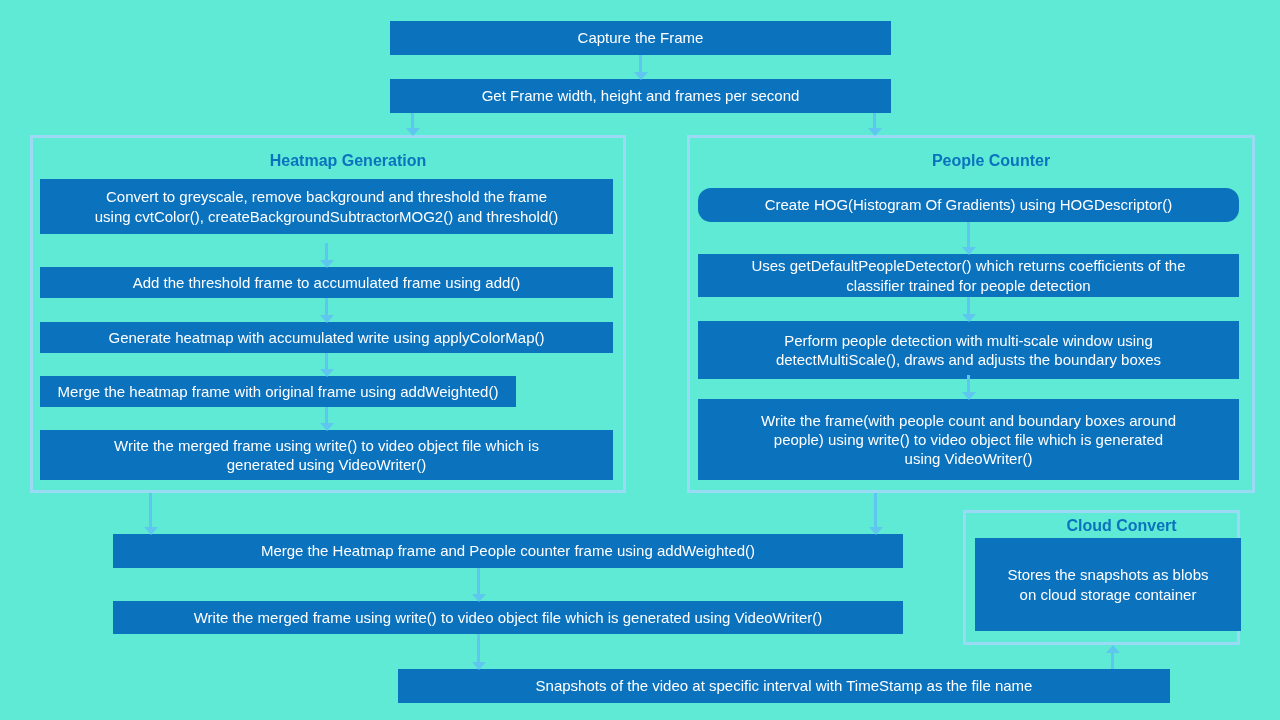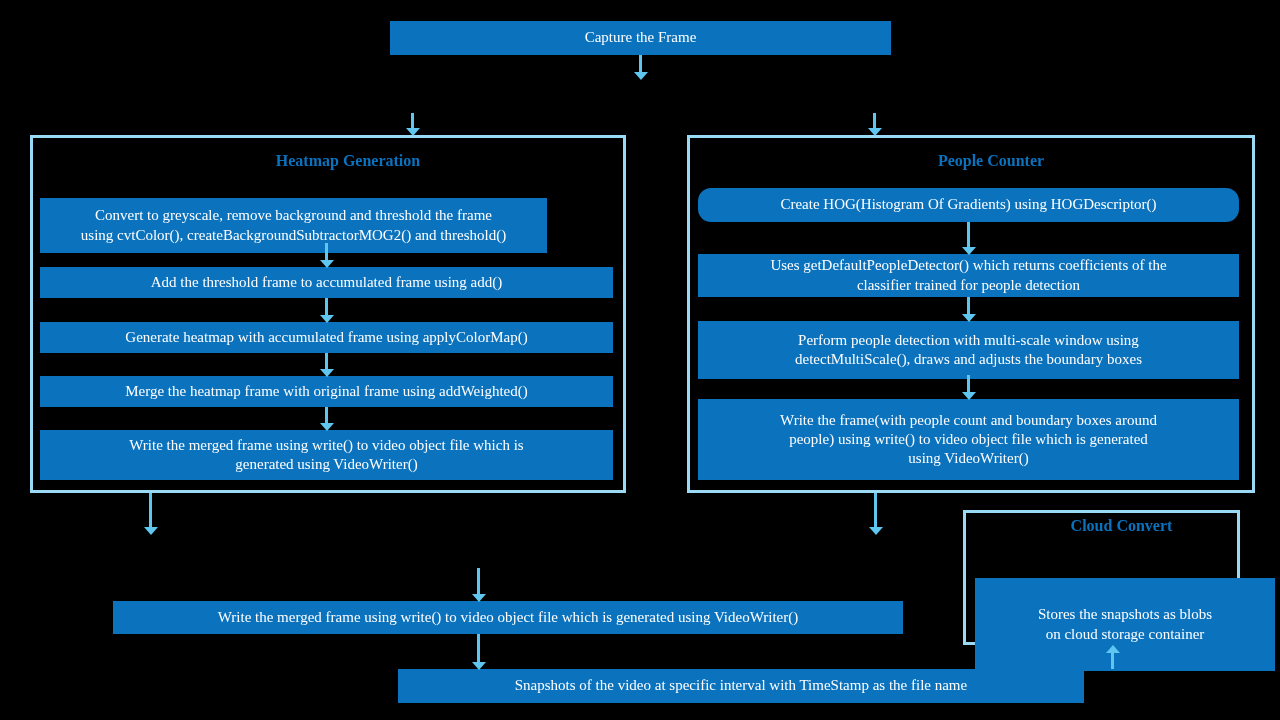--- a/index.html
+++ b/index.html
@@ -1,18 +1,18 @@
 <!DOCTYPE html>
 <html style="--blue: #0B72BE; --nodeText: #FFFFFF; --groupBorder: #9BDAF5; --arrow: #5FC6F0;"><head>
 <meta charset="utf-8">
 <style>
   html,body { margin:0; padding:0; background:#fff; }
   .canvas {
-    position:relative; width:1280px; height:720px; background:#000000;
-    font-family:Liberation Serif, serif; overflow:hidden;
+    position:relative; width:1280px; height:720px; background:#5eead4;
+    font-family:Liberation Sans, sans-serif; overflow:hidden;
   }
   .node {
     position:absolute; background:var(--blue); color:var(--nodeText);
     display:flex; align-items:center; justify-content:center;
     text-align:center; font-size:15px; line-height:1.28;
     white-space:pre-line; padding:0 10px; box-sizing:border-box;
   }
   .group {
     position:absolute; border:3px solid var(--groupBorder);
     box-sizing:border-box; background:transparent;
@@ -30,51 +30,53 @@
     content:""; position:absolute; bottom:100%; left:50%; margin-left:-7px;
     border:7px solid transparent; border-bottom:8px solid var(--arrow); border-top:none;
   }
 </style>
 </head>
 <body style="background: rgb(255, 255, 255);">
 
 <div class="canvas">
 
   <div class="node" style="left:390px; top:21px; width:501px; height:34px;">Capture the Frame</div>
+  <div class="node" style="left:390px; top:79px; width:501px; height:34px;">Get Frame width, height and frames per second</div>
 
   <div class="group" style="left:30px; top:135px; width:596px; height:358px;">
     <div class="group-title" style="top:14px;">Heatmap Generation</div>
   </div>
-  <div class="node" style="left:40px; top:198px; width:507px; height:55px;">Convert to greyscale, remove background and threshold the frame
+  <div class="node" style="left:40px; top:179px; width:573px; height:55px;">Convert to greyscale, remove background and threshold the frame
 using cvtColor(), createBackgroundSubtractorMOG2() and threshold()</div>
   <div class="node" style="left:40px; top:267px; width:573px; height:31px;">Add the threshold frame to accumulated frame using add()</div>
-  <div class="node" style="left:40px; top:322px; width:573px; height:31px;">Generate heatmap with accumulated frame using applyColorMap()</div>
-  <div class="node" style="left:40px; top:376px; width:573px; height:31px;">Merge the heatmap frame with original frame using addWeighted()</div>
+  <div class="node" style="left:40px; top:322px; width:573px; height:31px;">Generate heatmap with accumulated write using applyColorMap()</div>
+  <div class="node" style="left:40px; top:376px; width:476px; height:31px;">Merge the heatmap frame with original frame using addWeighted()</div>
   <div class="node" style="left:40px; top:430px; width:573px; height:50px;">Write the merged frame using write() to video object file which is
 generated using VideoWriter()</div>
 
   <div class="group" style="left:687px; top:135px; width:568px; height:358px;">
     <div class="group-title" style="top:14px;">People Counter</div>
   </div>
   <div class="node" style="left:698px; top:188px; width:541px; height:34px;border-radius:13px;">Create HOG(Histogram Of Gradients) using HOGDescriptor()</div>
   <div class="node" style="left:698px; top:254px; width:541px; height:43px;">Uses  getDefaultPeopleDetector() which returns coefficients of the
 classifier trained for people detection</div>
   <div class="node" style="left:698px; top:321px; width:541px; height:58px;">Perform people detection with multi-scale window using
 detectMultiScale(),  draws and adjusts the  boundary boxes</div>
   <div class="node" style="left:698px; top:399px; width:541px; height:81px;">Write the frame(with people count and boundary boxes around
 people) using write() to video object file which is generated
 using VideoWriter()</div>
 
+  <div class="node" style="left:113px; top:534px; width:790px; height:34px;">Merge the Heatmap frame and People counter frame using addWeighted()</div>
   <div class="node" style="left:113px; top:601px; width:790px; height:33px;">Write the merged frame using write() to video object file which is generated using VideoWriter()</div>
-  <div class="node" style="left:398px; top:669px; width:686px; height:34px;">Snapshots of the video at specific interval with TimeStamp as the file name</div>
+  <div class="node" style="left:398px; top:669px; width:772px; height:34px;">Snapshots of the video at specific interval with TimeStamp as the file name</div>
 
   <div class="group" style="left:963px; top:510px; width:277px; height:135px;">
     <div class="group-title" style="top:4px;">Cloud Convert</div>
   </div>
-  <div class="node" style="left:975px; top:538px; width:300px; height:93px;margin-top:40px;">Stores the snapshots as blobs
+  <div class="node" style="left:975px; top:538px; width:266px; height:93px;">Stores the snapshots as blobs
 on cloud storage container</div>
 
   <div class="arrow down" style="left:639px; top:55px;  height:17px;"></div>
   <div class="arrow down" style="left:411px; top:113px; height:15px;"></div>
   <div class="arrow down" style="left:873px; top:113px; height:15px;"></div>
 
   <div class="arrow down" style="left:325px; top:243px; height:17px;"></div>
   <div class="arrow down" style="left:325px; top:298px; height:17px;"></div>
   <div class="arrow down" style="left:325px; top:353px; height:16px;"></div>
   <div class="arrow down" style="left:325px; top:407px; height:16px;"></div>

